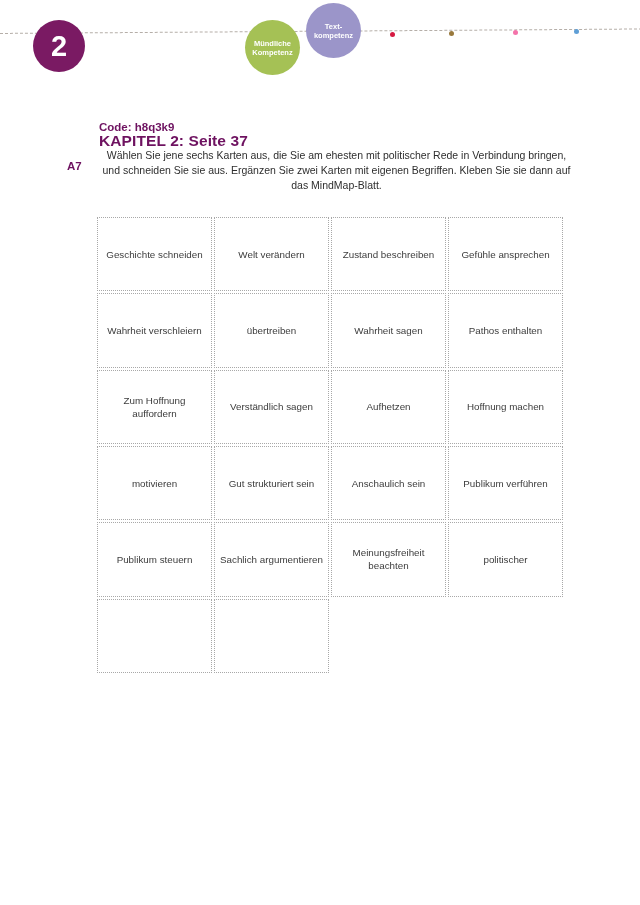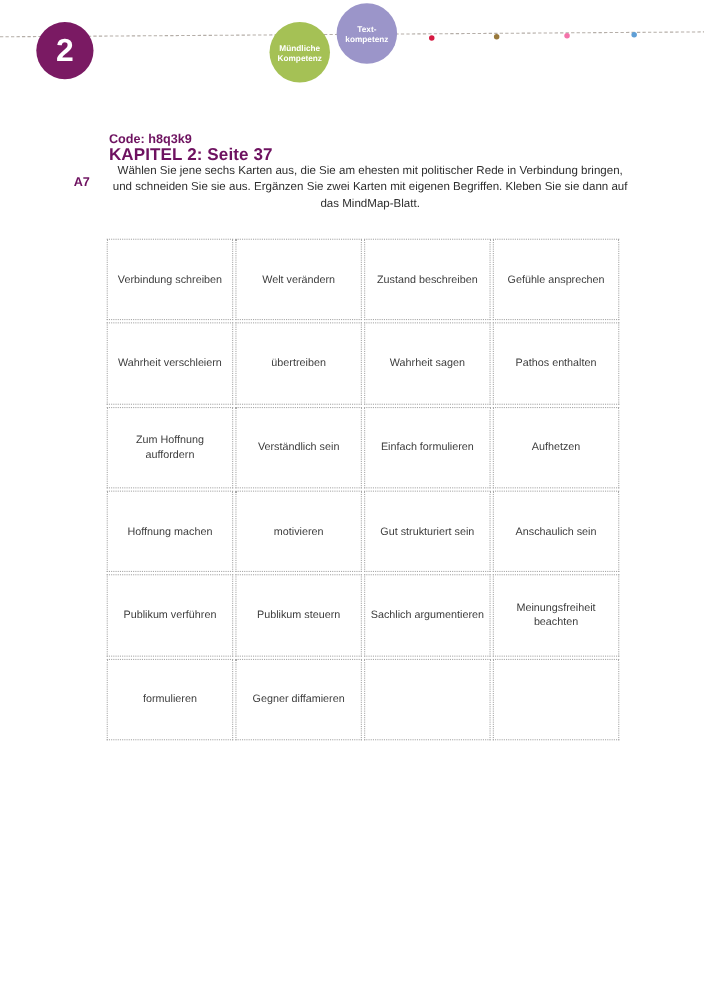--- a/index.html
+++ b/index.html
@@ -157,21 +157,21 @@
   <h1 class="title">KAPITEL 2: Seite 37</h1>
 
   <div class="code">Code: h8q3k9</div>
 
   <div class="task-id">A7</div>
 
   <p class="task-text">Wählen Sie jene sechs Karten aus, die Sie am ehesten mit politischer Rede in Verbindung bringen, und schneiden Sie sie aus. Ergänzen Sie zwei Karten mit eigenen Begriffen. Kleben Sie sie dann auf das MindMap-Blatt.</p>
 
   <div class="card-grid">
     <div class="card">
-        <span>Verbindung schreiben</span>
+        <span>Geschichte schneiden</span>
       </div>
     <div class="card">
         <span>Welt verändern</span>
       </div>
     <div class="card">
         <span>Zustand beschreiben</span>
       </div>
     <div class="card">
         <span>Gefühle ansprechen</span>
       </div>
@@ -184,24 +184,21 @@
     <div class="card">
         <span>Wahrheit sagen</span>
       </div>
     <div class="card">
         <span>Pathos enthalten</span>
       </div>
     <div class="card">
         <span>Zum Hoffnung auffordern</span>
       </div>
     <div class="card">
-        <span>Verständlich sein</span>
-      </div>
-    <div class="card">
-        <span>Einfach formulieren</span>
+        <span>Verständlich sagen</span>
       </div>
     <div class="card">
         <span>Aufhetzen</span>
       </div>
     <div class="card">
         <span>Hoffnung machen</span>
       </div>
     <div class="card">
         <span>motivieren</span>
       </div>
@@ -217,24 +214,21 @@
     <div class="card">
         <span>Publikum steuern</span>
       </div>
     <div class="card">
         <span>Sachlich argumentieren</span>
       </div>
     <div class="card">
         <span>Meinungsfreiheit beachten</span>
       </div>
     <div class="card">
-        <span>formulieren</span>
-      </div>
-    <div class="card">
-        <span>Gegner diffamieren</span>
+        <span>politischer</span>
       </div>
     <div class="card">
         <span></span>
       </div>
     <div class="card">
         <span></span>
       </div>
   </div>
 
 </div>

